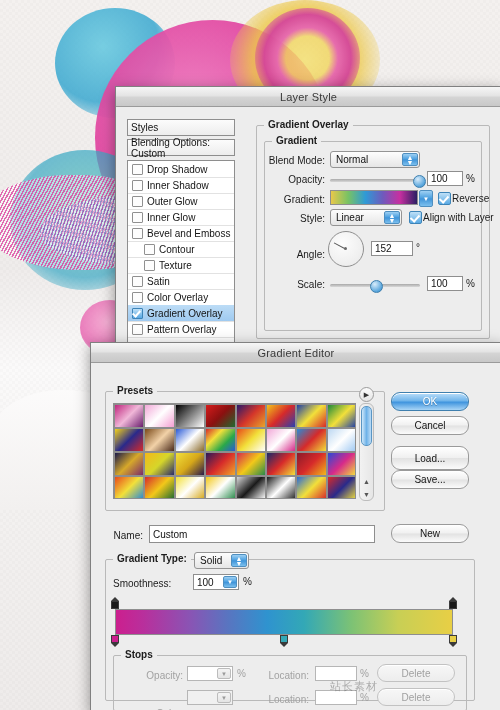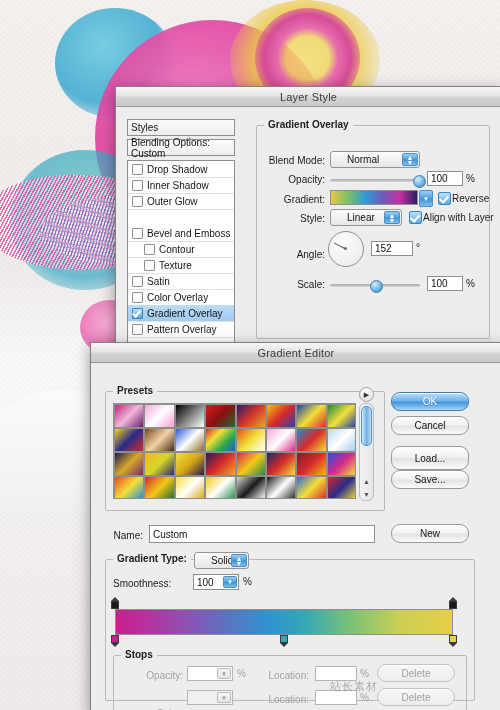--- a/index.html
+++ b/index.html
@@ -32,21 +32,21 @@
   .group{position:absolute;border:1px solid #b9b9b9;border-radius:2px;}
   .group>.glabel{position:absolute;top:-7px;left:7px;background:#ededed;
     padding:0 4px;font-size:10px;font-weight:bold;color:#1d1d1d;}
   .lbl{position:absolute;font-size:10px;color:#1b1b1b;text-align:right;}
   .tfield{position:absolute;background:#fff;border:1px solid #8e8e8e;
     box-sizing:border-box;font-size:10px;color:#111;padding:1px 3px;
     display:flex;align-items:center;}
   .popup{position:absolute;box-sizing:border-box;height:17px;
     background:linear-gradient(to bottom,#fdfdfd,#e6e6e6);
     border:1px solid #949494;border-radius:3px;display:flex;align-items:center;
-    padding-left:16px;font-size:10px;color:#101010;}
+    padding-left:5px;font-size:10px;color:#101010;}
   .popup .arrows{position:absolute;right:1px;top:1px;bottom:1px;width:14px;
     border-radius:2px;
     background:linear-gradient(to bottom,#9ed0f3,#4a9fe0 48%,#3f93d8 52%,#7cc0ee);
     border:1px solid #4f8fc0;display:flex;flex-direction:column;
     align-items:center;justify-content:center;line-height:5px;color:#fff;font-size:7px;}
   .stepsm{position:absolute;right:1px;top:1px;bottom:1px;width:12px;border-radius:2px;
     background:linear-gradient(to bottom,#9ed0f3,#4a9fe0 48%,#3f93d8 52%,#7cc0ee);
     border:1px solid #4f8fc0;display:flex;align-items:center;justify-content:center;
     color:#fff;font-size:6px;}
   .chk{position:absolute;width:11px;height:11px;border:1px solid #8b8b8b;
@@ -148,20 +148,24 @@
             <span style="margin-left: 4px;">Drop Shadow</span>
           </div>
           <div class="listrow" style="top: 16px; padding-left: 4px;">
             <span class="minichk"></span>
             <span style="margin-left: 4px;">Inner Shadow</span>
           </div>
           <div class="listrow" style="top: 32px; padding-left: 4px;">
             <span class="minichk"></span>
             <span style="margin-left: 4px;">Outer Glow</span>
           </div>
+          <div class="listrow" style="top: 48px; padding-left: 4px;">
+            <span class="minichk"></span>
+            <span style="margin-left: 4px;">Inner Glow</span>
+          </div>
           <div class="listrow" style="top: 64px; padding-left: 4px;">
             <span class="minichk"></span>
             <span style="margin-left: 4px;">Bevel and Emboss</span>
           </div>
           <div class="listrow" style="top: 80px; padding-left: 16px; align-items: center;">
             <span class="minichk"></span>
             <span style="margin-left: 4px;">Contour</span>
           </div>
           <div class="listrow" style="top: 96px; padding-left: 16px;">
             <span class="minichk"></span>
@@ -181,20 +185,23 @@
           </div>
           <div class="listrow" style="top: 160px; padding-left: 4px;">
             <span class="minichk"></span>
             <span style="margin-left: 4px;">Pattern Overlay</span>
           </div>
         </div>
     </div>
 
     <div class="group" style="left:140px;top:18px;width:232px;height:212px;">
       <span class="glabel">Gradient Overlay</span>
+    </div>
+    <div class="group" style="left:148px;top:34px;width:216px;height:188px;">
+      <span class="glabel">Gradient</span>
     </div>
 
     <span class="lbl" style="left:148px;top:48px;width:61px;">Blend Mode:</span>
     <div class="popup" style="left:214px;top:44px;width:90px;">
       <span>Normal</span>
       <span class="arrows">▲<br>▼</span>
     </div>
 
     <span class="lbl" style="left:148px;top:67px;width:61px;">Opacity:</span>
     <div class="slider-track" style="left:214px;top:72px;width:90px;"></div>

